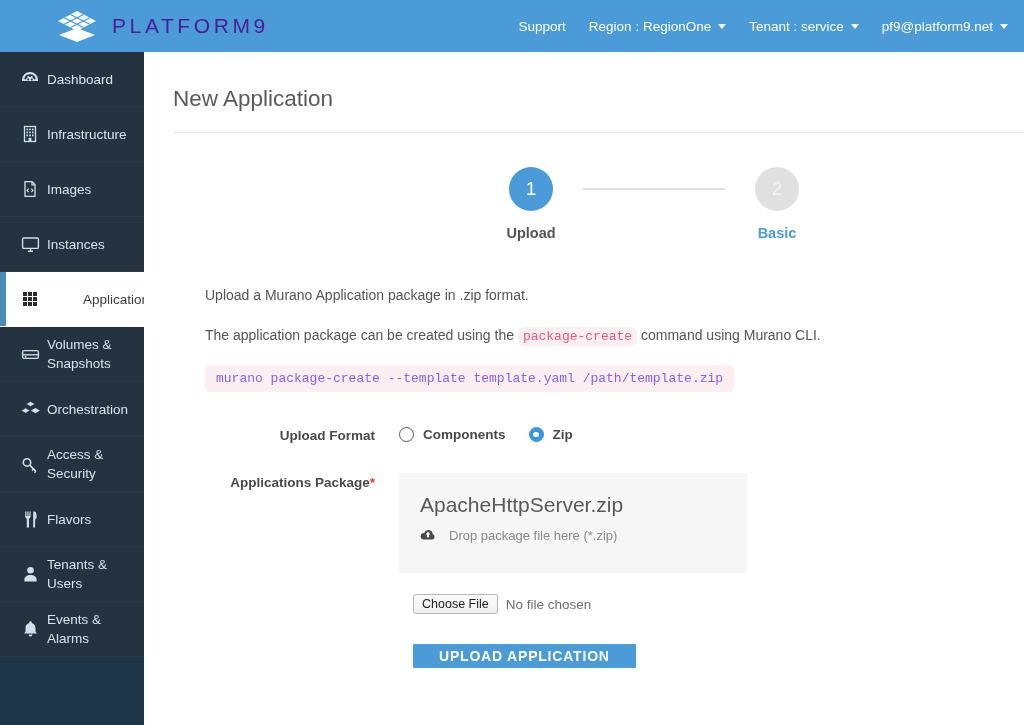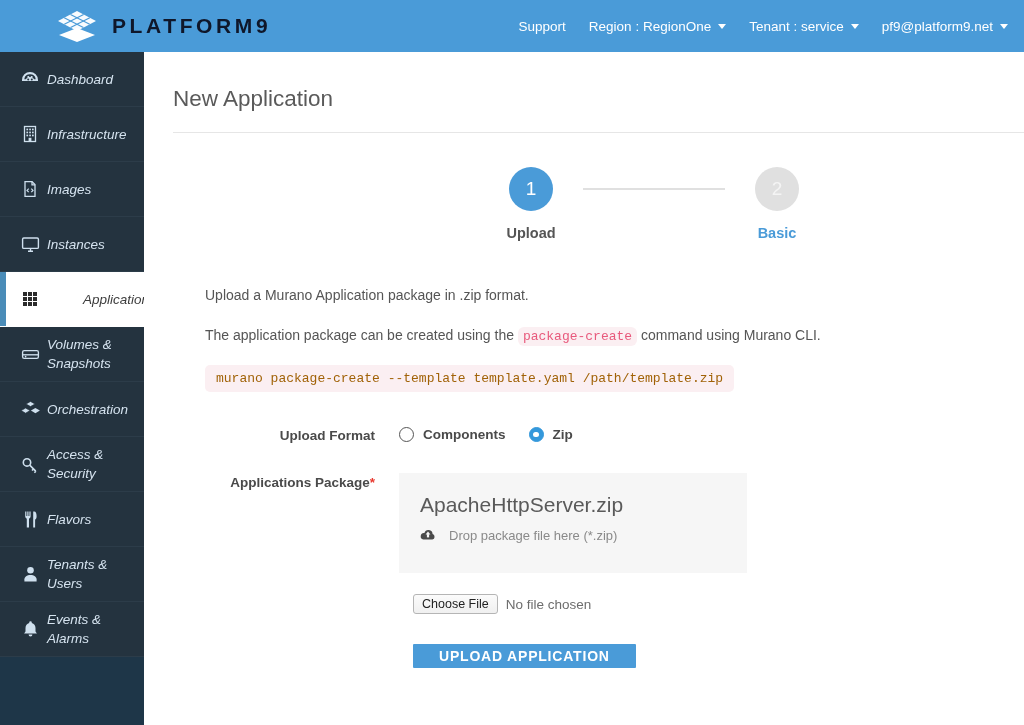--- a/index.html
+++ b/index.html
@@ -29,24 +29,24 @@
   }
 
   .brand {
     display: flex;
     align-items: center;
     margin-left: 55px;
     gap: 13px;
   }
   .brand-logo { width: 44px; height: 32px; display: block; }
   .brand-name {
-    color: #0f172a;
+    color: #4c1d95;
     font-size: 21px;
     letter-spacing: 3.6px;
-    font-weight: 700;
+    font-weight: 400;
   }
 
   .topnav {
     margin-left: auto;
     margin-right: 16px;
     display: flex;
     align-items: center;
     gap: 23px;
   }
   .topnav-item {
@@ -69,21 +69,20 @@
   
   .sidebar {
     position: absolute;
     left: 0; top: 52px;
     width: 144px; height: 673px;
     background: #1e3648;
   }
   .sidebar-scroll {
     width: 144px;
     background: #84cc16;
-    font-style: italic;
   }
   .nav-item {
     position: relative;
     display: flex;
     align-items: center;
     min-height: 55px;
     padding: 8px 0 8px 0;
     border-bottom: 1px solid #2c3c49;
     cursor: pointer;
     background: #24333f;
@@ -205,21 +204,21 @@
     color: #e8597c;
     font-size: 13px;
     padding: 2px 5px;
     border-radius: 6px;
   }
 
   .code-block {
     margin-top: 18px;
     display: inline-block;
     background: #fbeff2;
-    color: #a16207;
+    color: #8b5cf6;
     font-family: "Liberation Mono", "DejaVu Sans Mono", monospace;
     font-size: 13px;
     padding: 6px 11px;
     border-radius: 5px;
     white-space: pre;
   }
 
   
   .form { margin-top: 34px; }
   .form-row {

